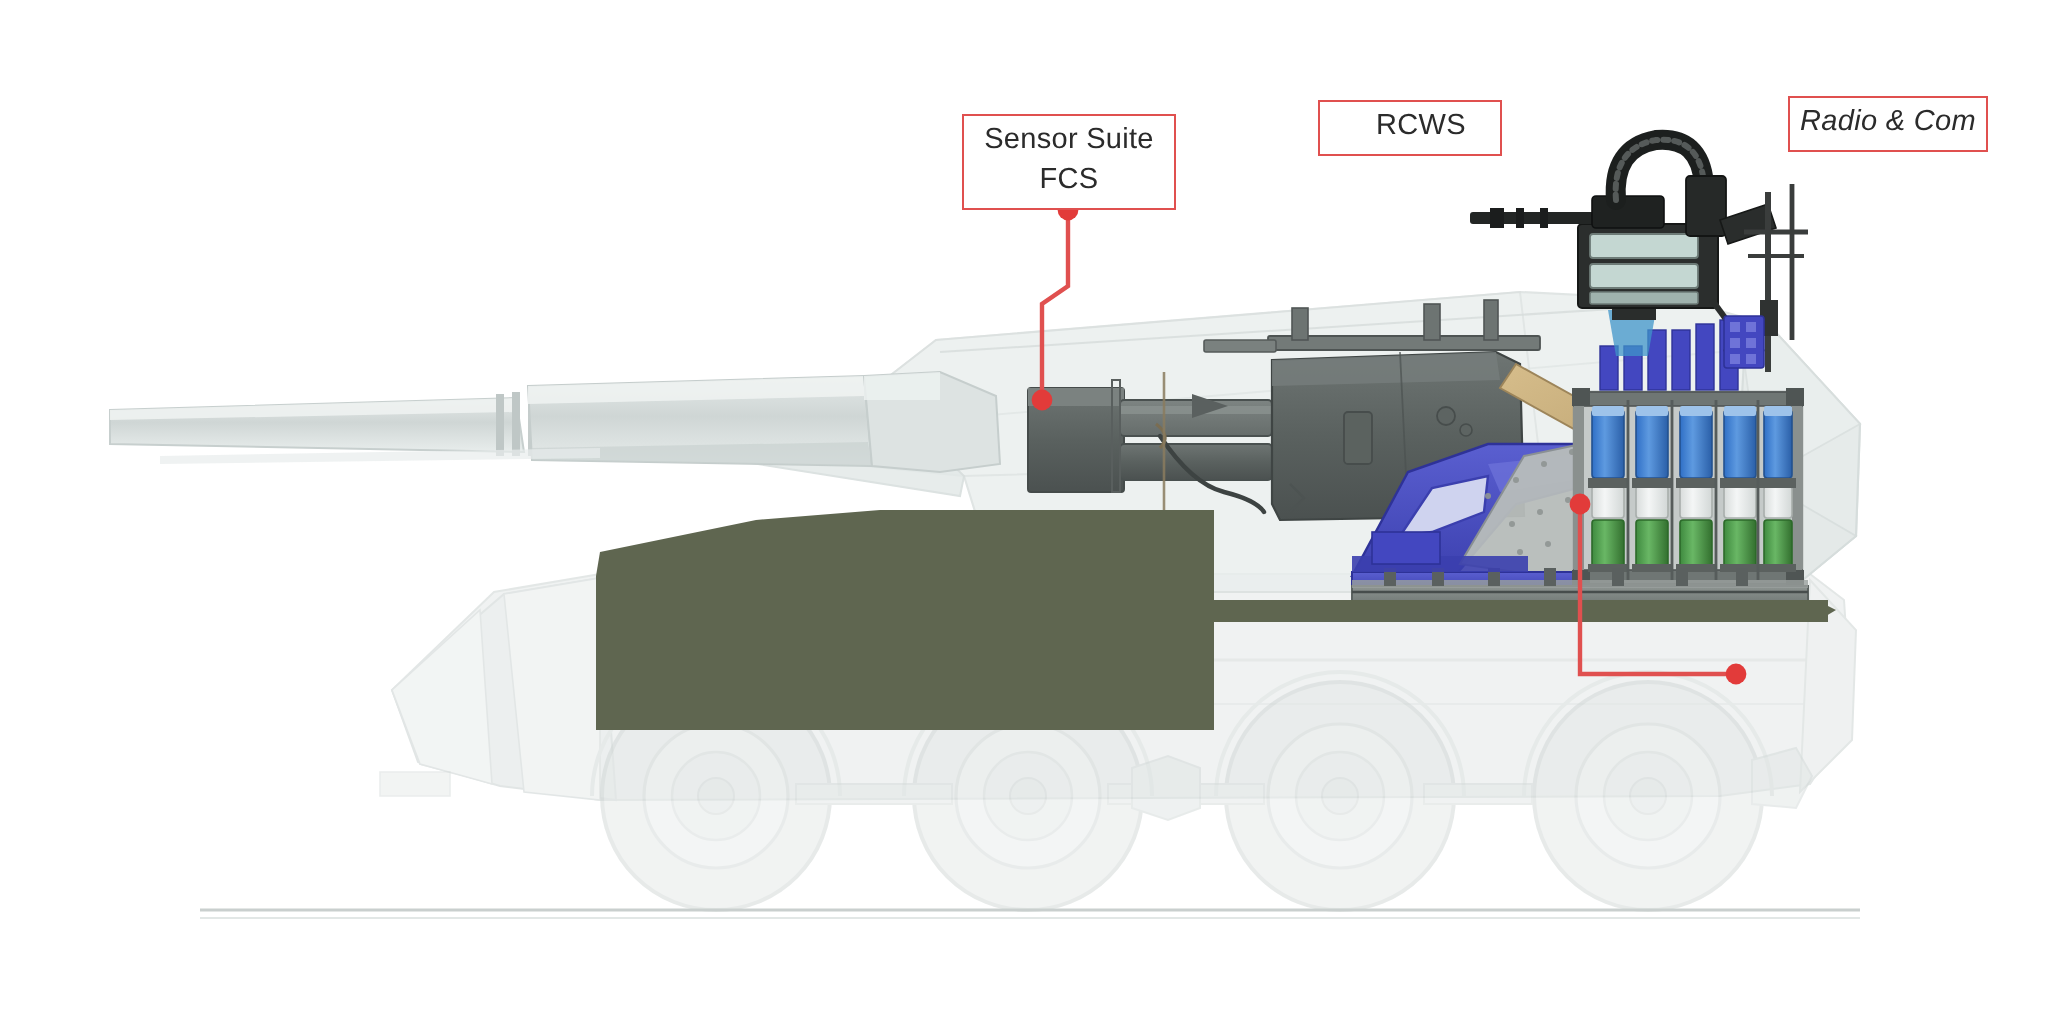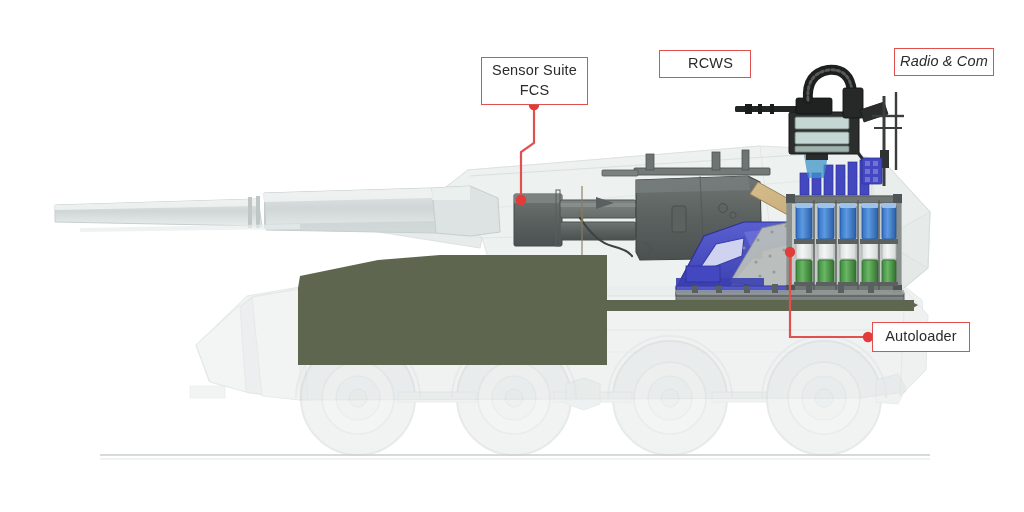--- a/index.html
+++ b/index.html
@@ -413,15 +413,14 @@
     </g>
   </svg>
 
   <div class="callout" id="callout-sensor">Sensor Suite
 FCS</div>
 
   <div class="callout" id="callout-rcws">RCWS</div>
 
   <div class="callout" id="callout-radio">Radio &amp; Com</div>
 
-  <div class="callout" id="callout-autoloader">Autoloader</div>
 
 </div>
 
 </body></html>

